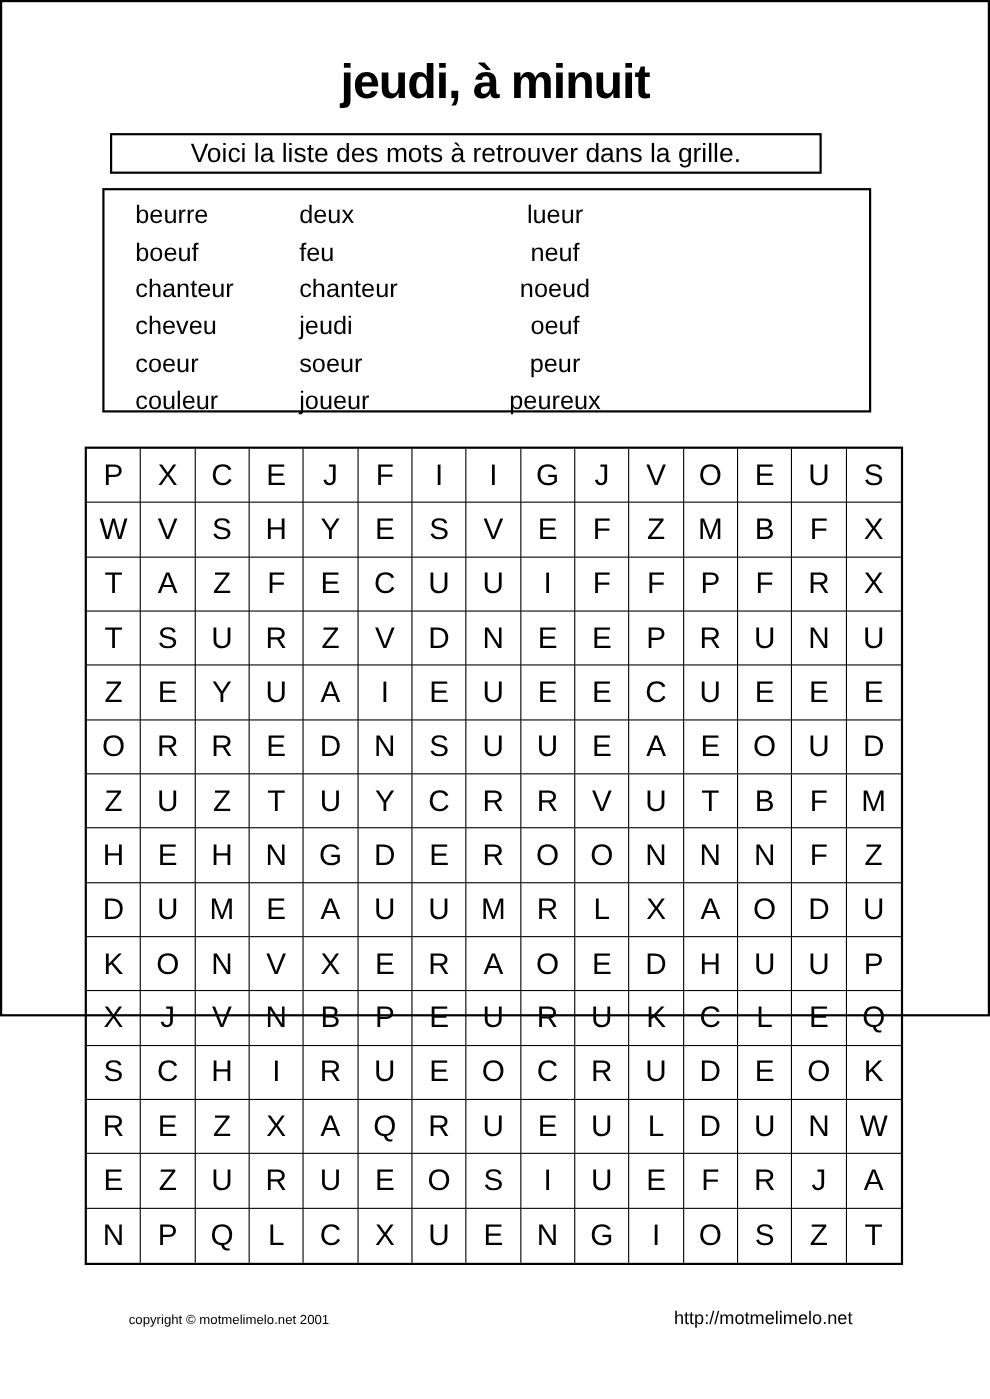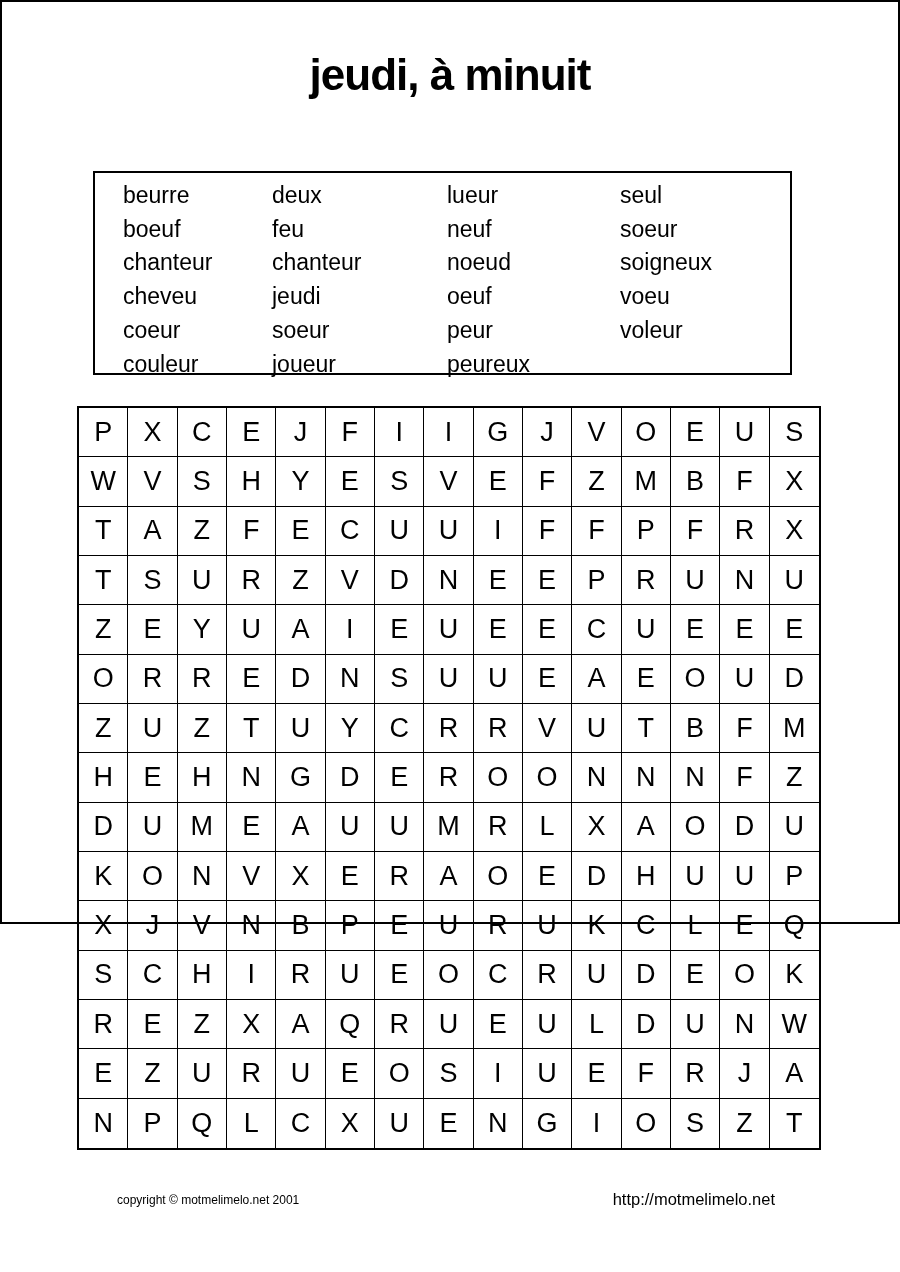--- a/index.html
+++ b/index.html
@@ -57,21 +57,21 @@
   }
   .word-col {
     position: absolute;
     top: 6px;
     font-size: 23px;
     line-height: 33.7px;
     white-space: nowrap;
   }
   .word-col.c1 { left: 7px; margin-left: 21px; }
   .word-col.c2 { left: 177px; }
-  .word-col.c3 { left: 352px; }
+  .word-col.c3 { left: 368px; text-align: center; }
   .word-col.c4 { left: 525px; }
   .grid {
     position: absolute;
     left: 75px;
     top: 404px;
     display: grid;
     grid-template-columns: repeat(15, 49.33px);
     grid-auto-rows: 49.35px;
     border: 2px solid #000;
   }
@@ -100,20 +100,23 @@
     margin-left: 36px;
   }
 </style>
 </head>
 <body>
 
 <div class="page">
 
   <div class="title">jeudi, à minuit</div>
 
+  <div class="instruction-box">
+    <span>Voici la liste des mots à retrouver dans la grille.</span>
+  </div>
 
   <div class="wordlist-box">
     <div class="word-col c1">
         <div>beurre</div>
         <div>boeuf</div>
         <div>chanteur</div>
         <div>cheveu</div>
         <div>coeur</div>
         <div>couleur</div>
       </div>
@@ -126,27 +129,20 @@
         <div>joueur</div>
       </div>
     <div class="word-col c3">
         <div>lueur</div>
         <div>neuf</div>
         <div>noeud</div>
         <div>oeuf</div>
         <div>peur</div>
         <div>peureux</div>
       </div>
-    <div class="word-col c4">
-        <div>seul</div>
-        <div>soeur</div>
-        <div>soigneux</div>
-        <div>voeu</div>
-        <div>voleur</div>
-      </div>
   </div>
 
   <div class="grid">
       <div class="cell">P</div>
       <div class="cell">X</div>
       <div class="cell">C</div>
       <div class="cell">E</div>
       <div class="cell">J</div>
       <div class="cell">F</div>
       <div class="cell">I</div>

